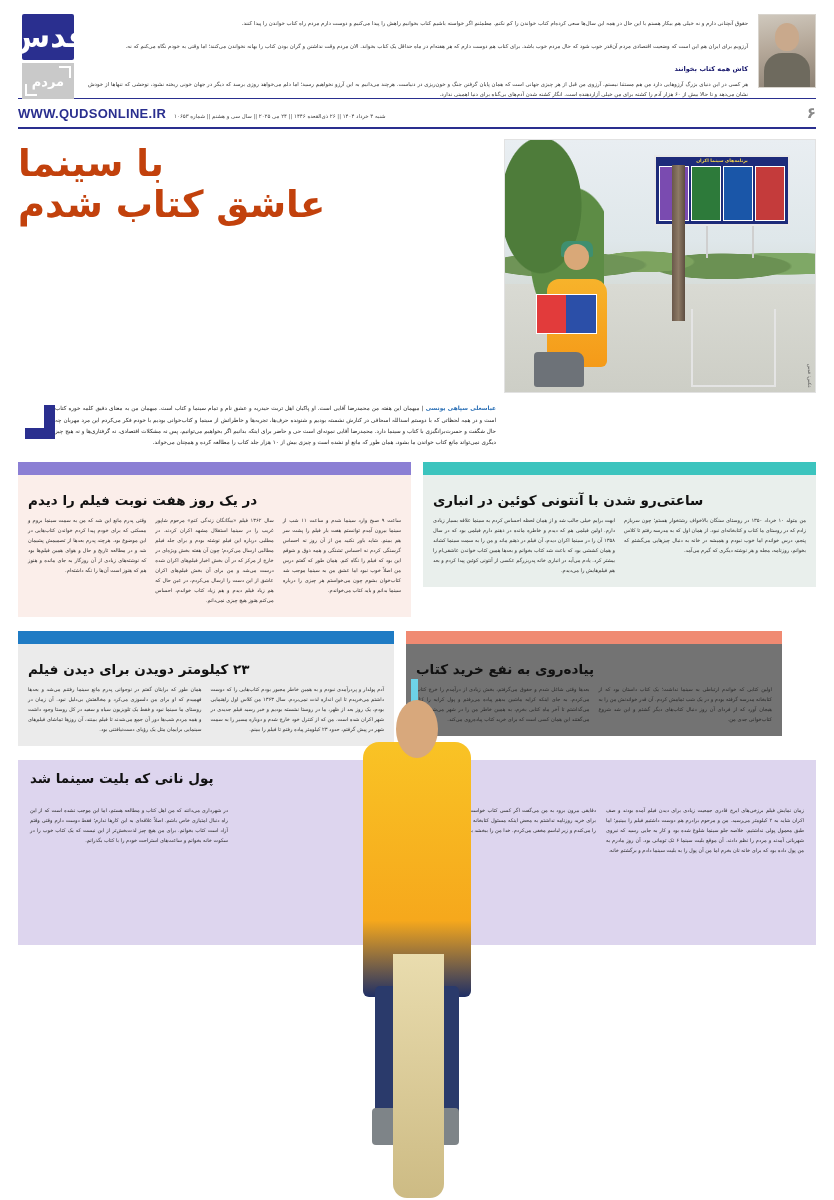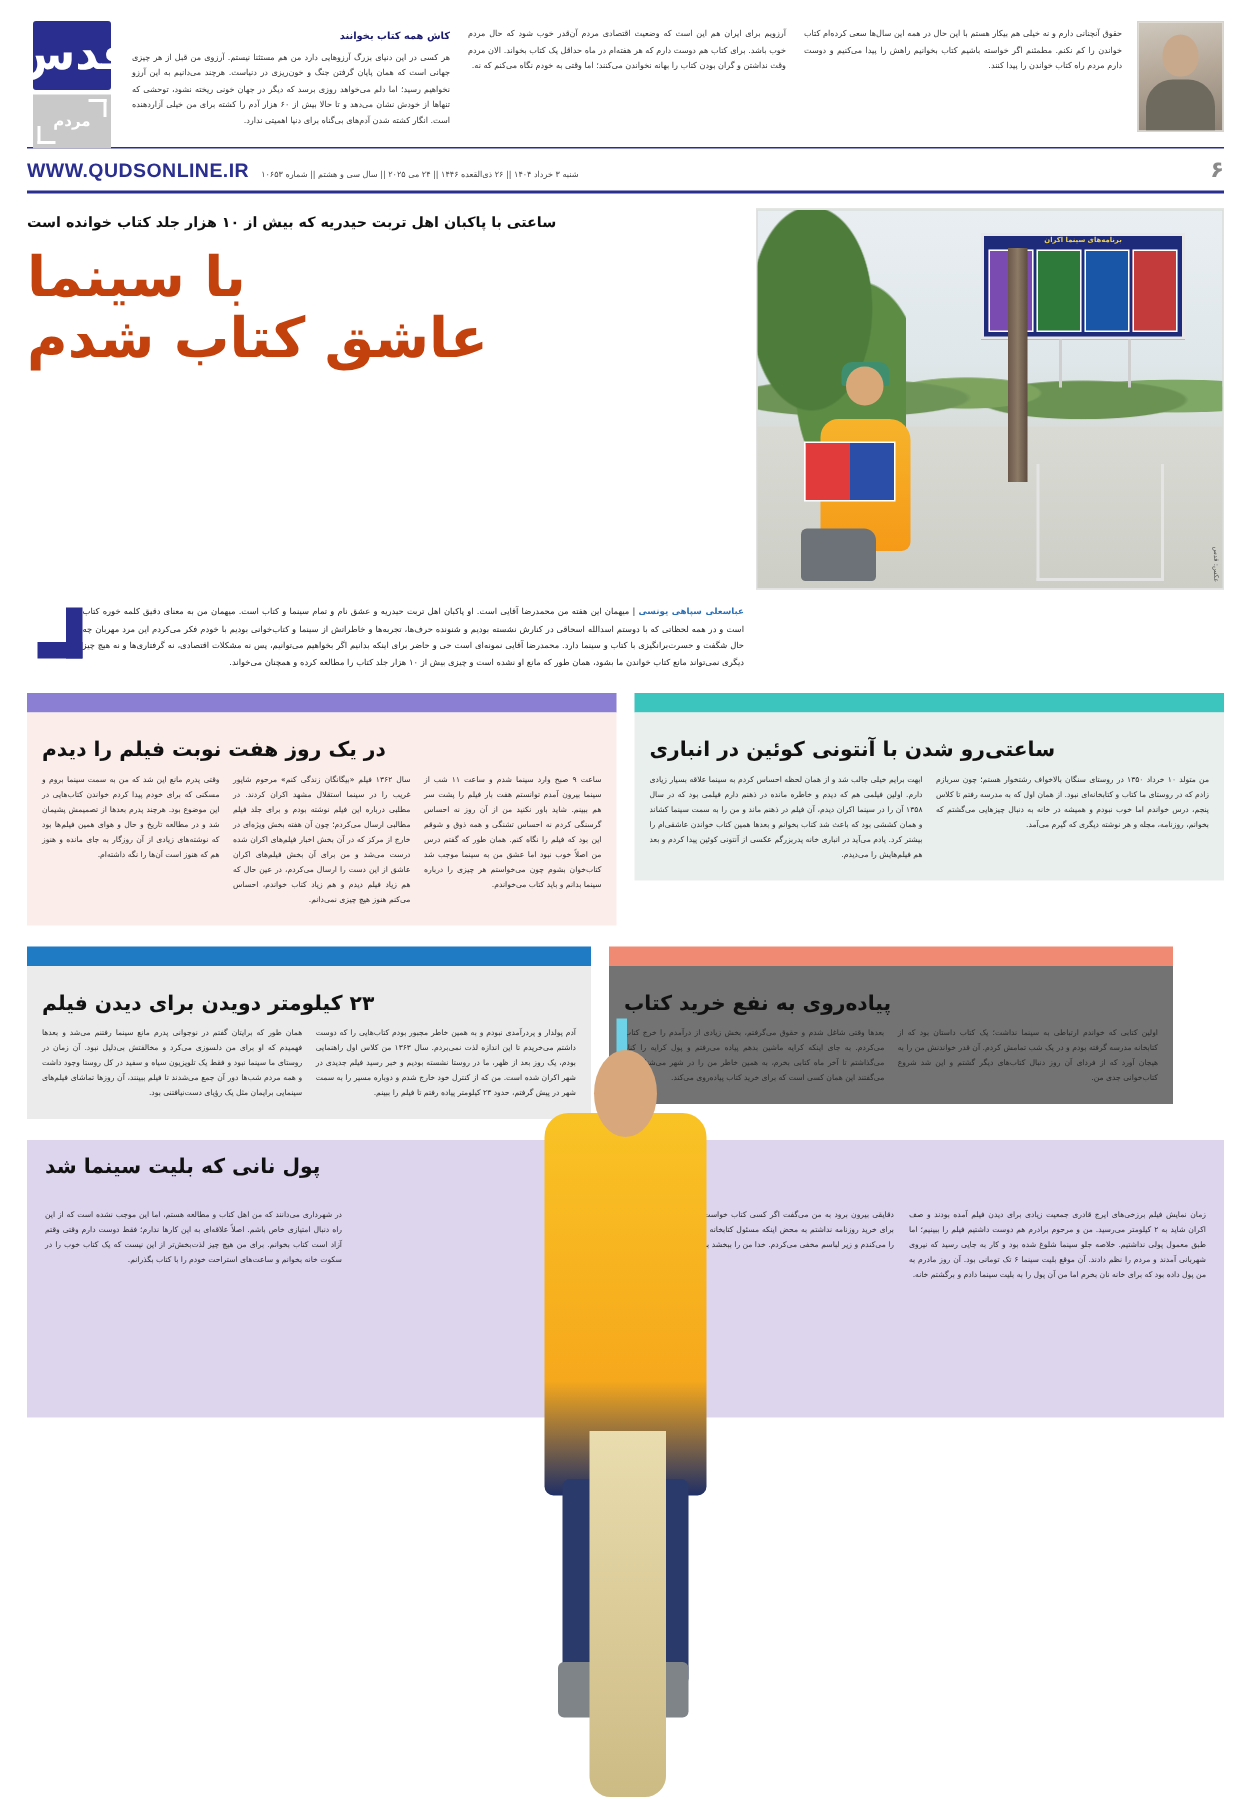--- a/index.html
+++ b/index.html
@@ -19,23 +19,23 @@
   .masthead{width:60px;flex:0 0 60px;display:flex;flex-direction:column;align-items:center;}
   .logo-box{width:52px;height:46px;background:#2a2f8f;display:flex;align-items:center;
     justify-content:center;border-radius:2px;}
   .logo-glyph{color:#fff;font-size:30px;font-weight:bold;line-height:1;letter-spacing:-2px;}
   .mardom-box{width:52px;height:36px;background:#c9c9c9;margin-top:3px;position:relative;
     display:flex;align-items:center;justify-content:center;}
   .mardom-box::before,.mardom-box::after{content:"";position:absolute;width:10px;height:10px;
     border:2px solid #fff;}
   .mardom-box::before{top:3px;right:3px;border-left:none;border-bottom:none;}
   .mardom-box::after{bottom:3px;left:3px;border-right:none;border-top:none;}
-  .mardom-label{font-size:10px;color:#fff;font-weight:bold;}
-
-  .quotecols{flex:1;display:flex;gap:12px;padding-top:4px;}
+  .mardom-label{font-size:13px;color:#fff;font-weight:bold;}
+
+  .quotecols{flex:1;display:flex;flex-direction:column;gap:12px;padding-top:4px;}
   .qcol{flex:1;font-size:5.4px;line-height:1.95;text-align:justify;color:#333;}
   .qtitle{font-size:6.6px;font-weight:bold;color:#1a1a6e;margin-bottom:3px;display:block;}
 
   .portrait{width:56px;height:72px;flex:0 0 56px;
     background:linear-gradient(170deg,#cfc8bd 0%,#b5a899 45%,#8d8275 100%);
     border:1px solid #d8d4cd;position:relative;overflow:hidden;}
   .portrait .head{position:absolute;top:8px;left:50%;transform:translateX(-50%);
     width:24px;height:28px;border-radius:50% 50% 45% 45%;background:#c9a98c;}
   .portrait .body{position:absolute;bottom:0;left:50%;transform:translateX(-50%);
     width:46px;height:34px;border-radius:18px 18px 0 0;background:#6e6a5e;}
@@ -187,21 +187,20 @@
   <div class="dateline">
     <div class="dl-left">
       <span class="site">WWW.QUDSONLINE.IR</span>
       <span class="datetext">شنبه ۳ خرداد ۱۴۰۴ || ۲۶ ذی‌القعده ۱۴۴۶ || ۲۴ می ۲۰۲۵ || سال سی و هشتم || شماره ۱۰۶۵۳</span>
     </div>
     <div class="pagenum">۶</div>
   </div>
 
   <div class="hero">
     <div class="hero-text">
-      <div class="kicker">ساعتی با پاکبان اهل تربت حیدریه که بیش از ۱۰ هزار جلد کتاب خوانده است</div>
       <div class="headline">
         <span class="l1">با سینما</span>
         <span class="l2">عاشق کتاب شدم</span>
       </div>
     </div>
 
     <div class="hero-photo">
       <div class="sky"></div>
       <div class="treeline"></div>
       <div class="road"></div>

